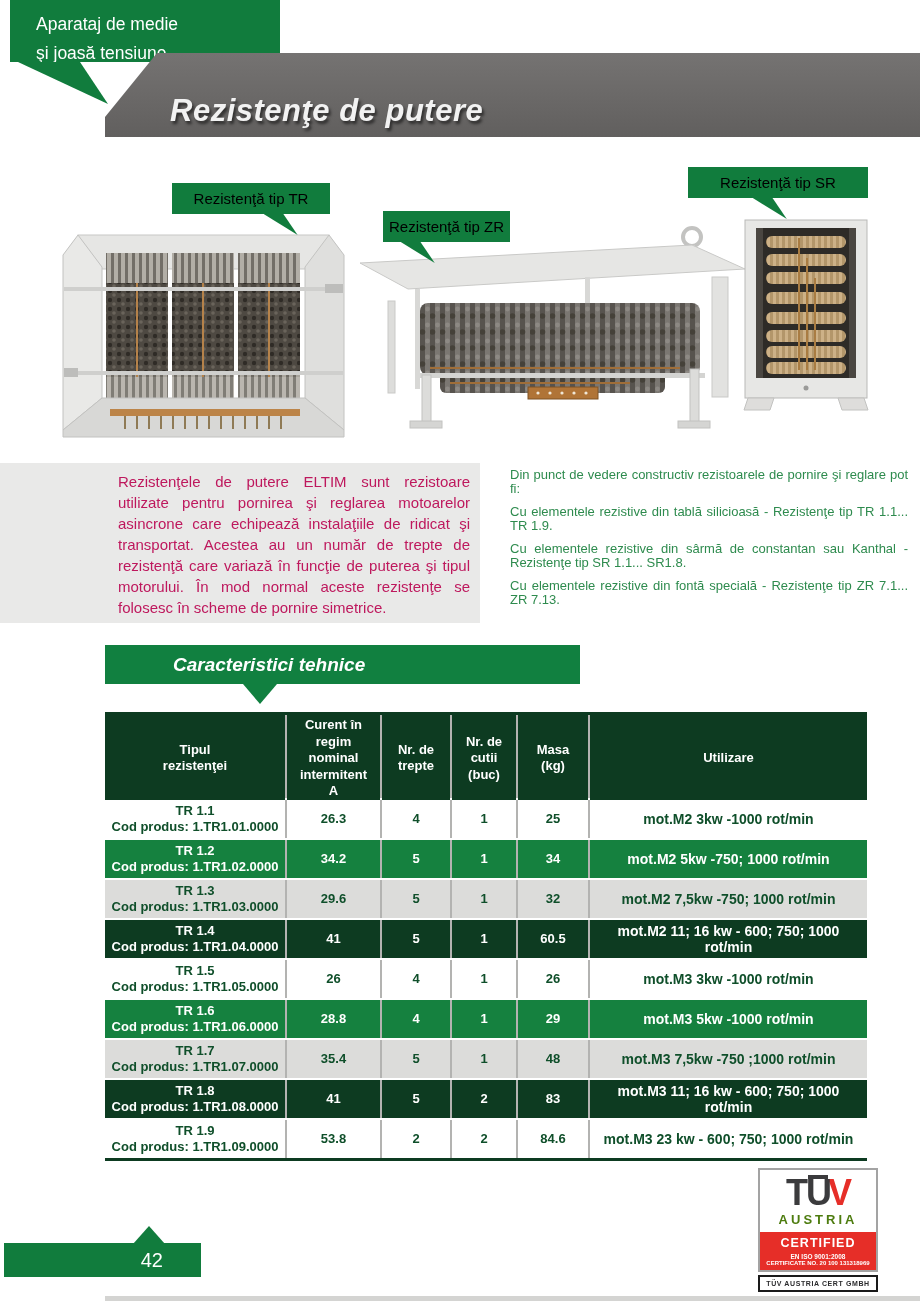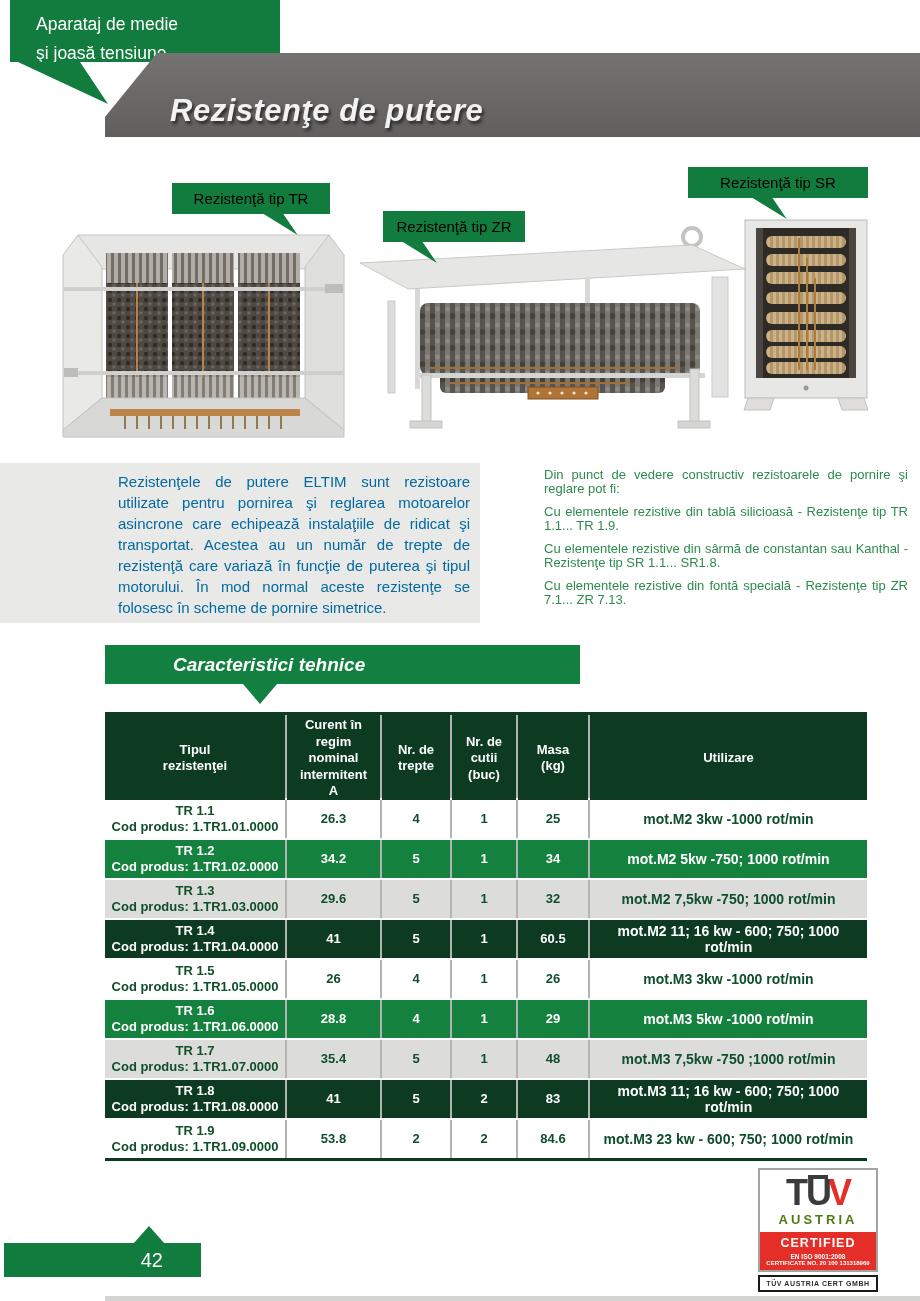--- a/index.html
+++ b/index.html
@@ -19,37 +19,37 @@
     color:#f2f2f2; font-size:31px; font-weight:bold; font-style:italic;
     text-shadow:2px 3px 3px rgba(0,0,0,0.55); letter-spacing:0.5px; }
 
   
   .callout { position:absolute; height:31px; background:#117c3d; color:#000000;
     font-size:15px; line-height:31px; text-align:center; z-index:5; }
   .callout .tail { position:absolute; top:100%; width:34px; height:21px; background:#117c3d;
     clip-path:polygon(0 0, 58% 0, 100% 100%); }
   .callout-tr { left:172px; top:183px; width:158px; }
   .callout-tr .tail { left:58%; }
-  .callout-zr { left:383px; top:211px; width:142px; }
+  .callout-zr { left:383px; top:211px; width:127px; }
   .callout-zr .tail { left:14%; }
   .callout-sr { left:688px; top:167px; width:180px; }
   .callout-sr .tail { left:36%; }
 
   .product-img { position:absolute; }
   .img-tr { left:62px;  top:225px; width:283px; height:215px; }
   .img-zr { left:360px; top:217px; width:385px; height:225px; }
   .img-sr { left:740px; top:218px; width:132px; height:194px; }
 
   
   .intro-box { position:absolute; left:0; top:463px; width:480px; height:160px; background:#e9e9e8; }
   .intro-text { position:absolute; left:118px; top:471px; width:352px;
-    color:#0369a1; font-size:15px; line-height:21px; text-align:justify; }
+    color:#be185d; font-size:15px; line-height:21px; text-align:justify; }
   .construction { position:absolute; left:510px; top:468px; width:398px;
     color:#2e8b4e; font-size:13px; line-height:13.5px; }
-  .construction p { text-align:justify; margin-bottom:10px;margin-left:34px; }
+  .construction p { text-align:justify; margin-bottom:10px; }
 
   
   .section-banner { position:absolute; left:105px; top:645px; width:475px; height:39px;
     background:#118040; color:#fff; font-size:19px; font-weight:bold; font-style:italic;
     line-height:39px; padding-left:68px; }
   .section-banner .tail { position:absolute; left:138px; top:100%; width:0; height:0;
     border-left:17px solid transparent; border-right:17px solid transparent;
     border-top:20px solid #118040; }
 
   

